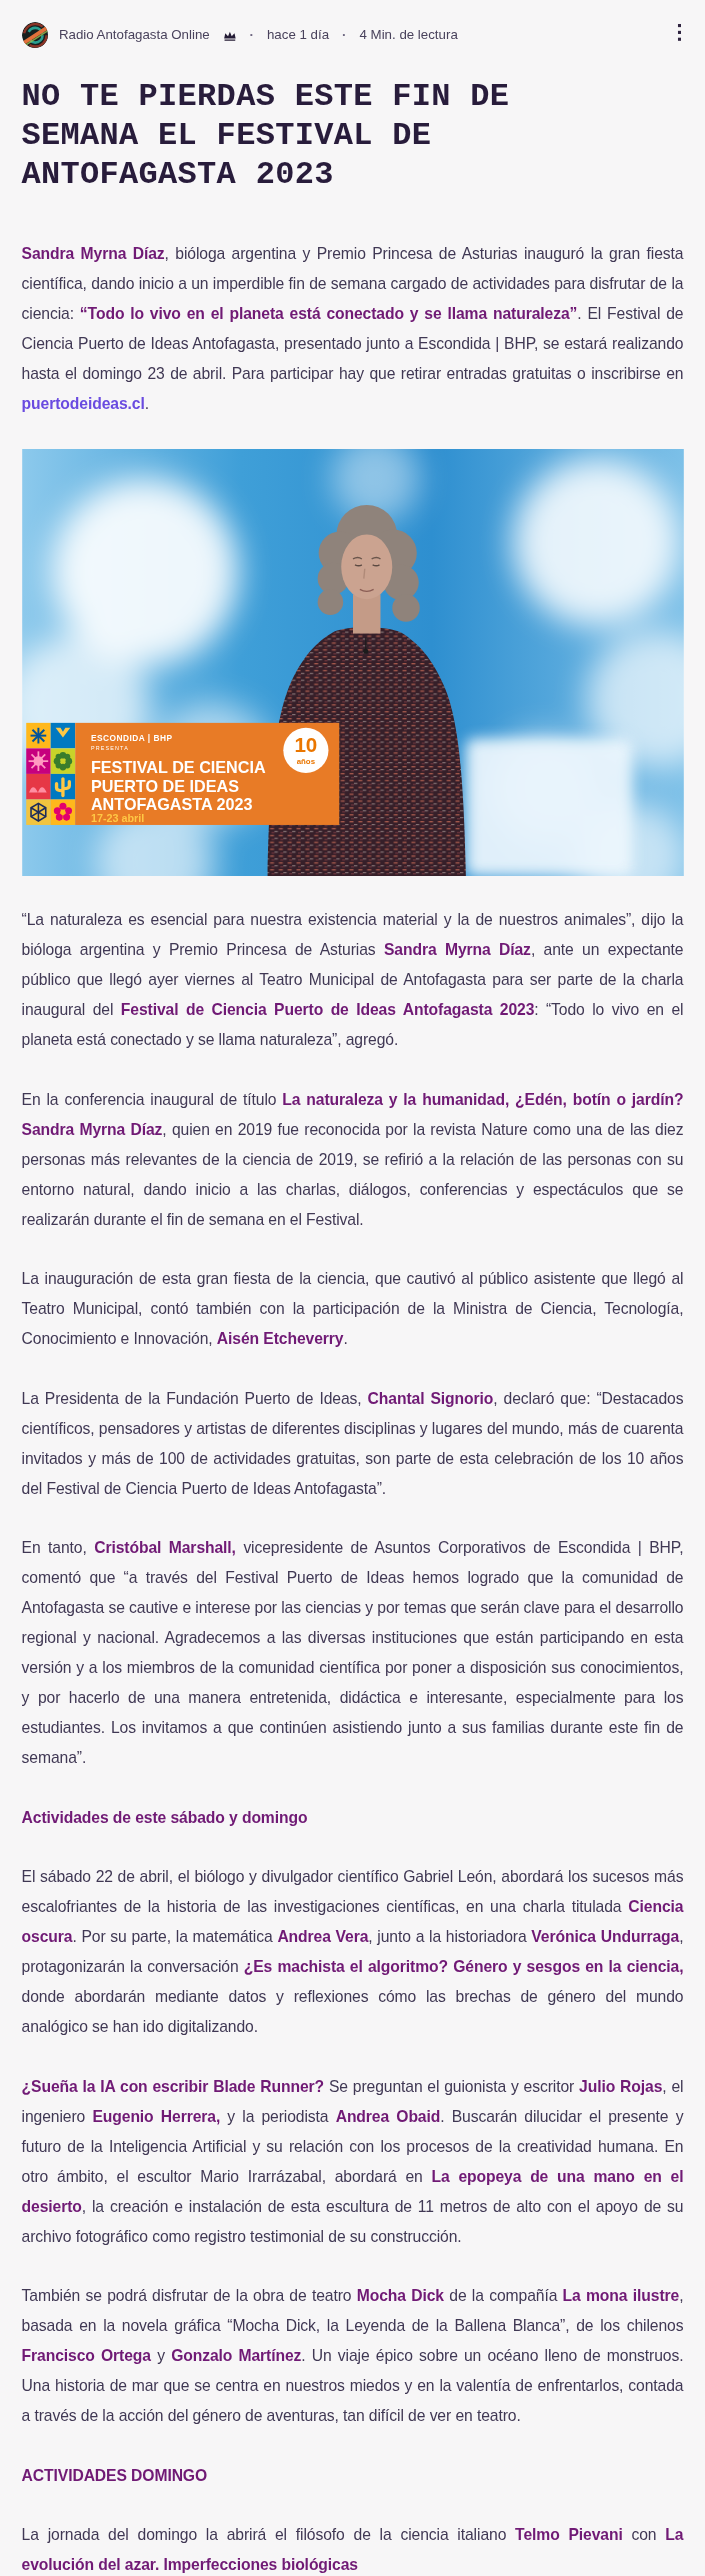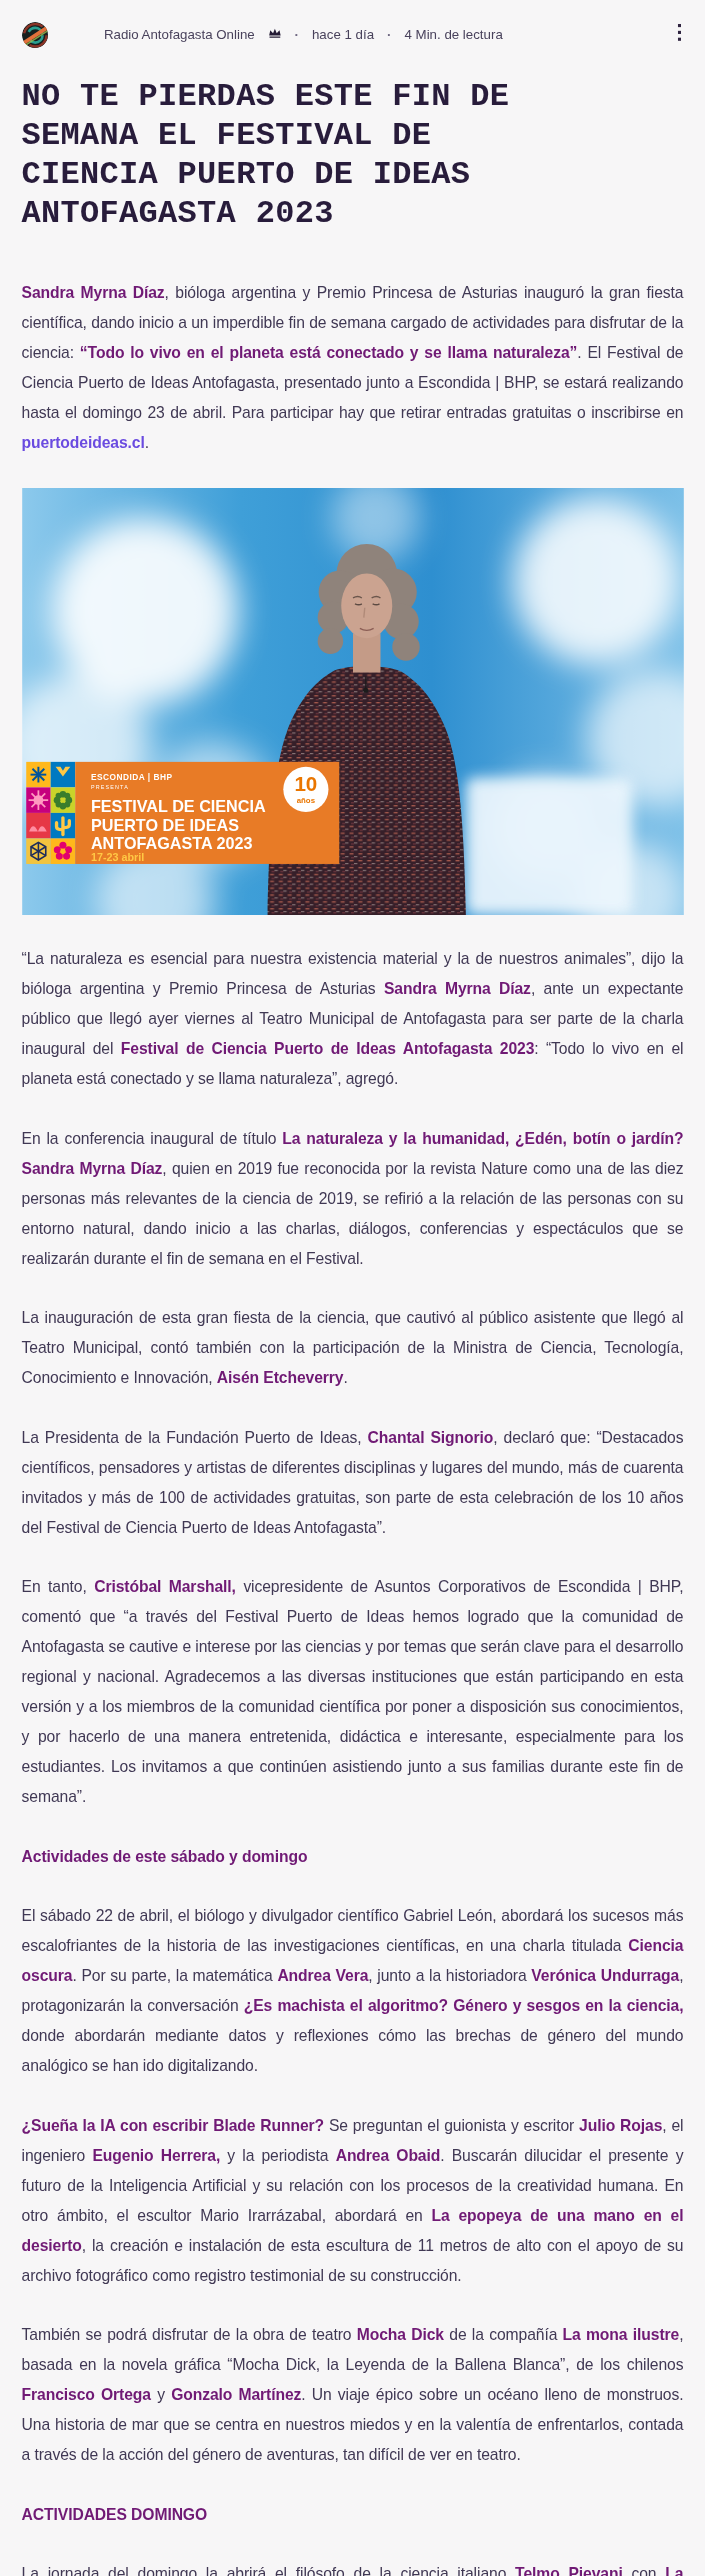--- a/index.html
+++ b/index.html
@@ -3,21 +3,21 @@
 <meta charset="utf-8">
 <style>
   html,body{margin:0;padding:0;background:#f7f6f7;}
   body{width:705px;font-family:"Liberation Sans",sans-serif;color:#403854;}
   .page{width:705px;padding-bottom:25.5px;background:#f7f6f7;}
   .container{padding:0 21.6px;}
 
   
   .post-header{display:flex;align-items:center;padding:19.6px 0 3.9px 0;}
   .avatar{width:26.5px;height:26.5px;border-radius:50%;overflow:hidden;flex:none;margin-right:10.8px;cursor:pointer;}
-  .author-line{display:flex;align-items:flex-start;gap:13px;font-size:13.3px;color:#49425c;margin-left:45px;}
+  .author-line{display:flex;align-items:flex-end;gap:13px;font-size:13.3px;color:#49425c;}
   .author-name{font-weight:400;cursor:pointer;}
   .crown{width:13.8px;height:11.8px;display:inline-block;}
   .meta-sep{color:#6d6680;font-weight:700;}
   .kebab{margin-left:auto;background:none;border:none;cursor:pointer;padding:3.9px 2px;}
 
   
   h1.title{margin:23.6px 0 45px 0;font-size:32px;line-height:39px;font-weight:700;
            color:#281c3b;letter-spacing:0.3px;}
   h1.title div{white-space:nowrap;font-family:Liberation Mono, monospace;}
 
@@ -63,21 +63,20 @@
           <rect x="1" y="1" width="3.2" height="3.2" fill="#2f2440"></rect>
           <rect x="1" y="8" width="3.2" height="3.2" fill="#2f2440"></rect>
           <rect x="1" y="15" width="3.2" height="3.2" fill="#2f2440"></rect>
         </svg>
       </button>
     </div>
 
     <h1 class="title">
       <div>NO TE PIERDAS ESTE FIN DE</div>
       <div>SEMANA EL FESTIVAL DE</div>
-      <div>CIENCIA PUERTO DE IDEAS</div>
       <div>ANTOFAGASTA 2023</div>
     </h1>
 
     <div id="body-top">
         <p class="para"><span class="b">Sandra Myrna Díaz</span><span>, bióloga argentina y Premio Princesa de Asturias inauguró la gran fiesta científica, dando inicio a un imperdible fin de semana cargado de actividades para disfrutar de la ciencia: </span><span class="b">“Todo lo vivo en el planeta está conectado y se llama naturaleza”</span><span>. El Festival de Ciencia Puerto de Ideas Antofagasta, presentado junto a Escondida | BHP, se estará realizando hasta el domingo 23 de abril. Para participar hay que retirar entradas gratuitas o inscribirse en </span><a href="#" class="inline-link">puertodeideas.cl</a><span>.</span></p>
       </div>
 
     <figure class="hero">
       <svg width="662" height="427" viewBox="0 0 674 435">
         <defs>

